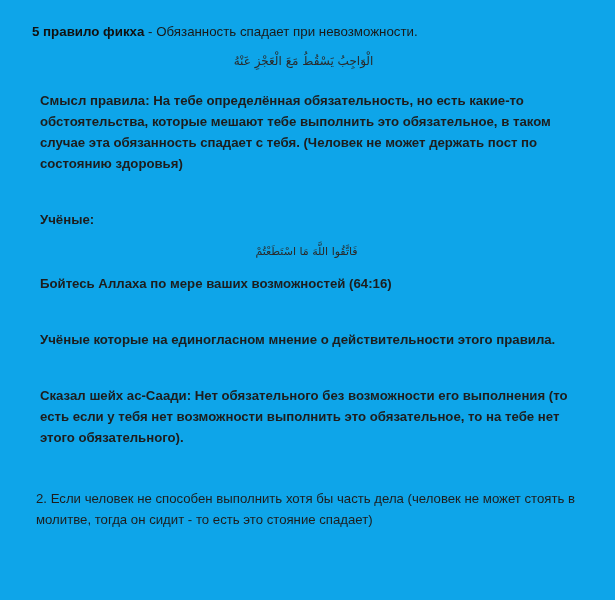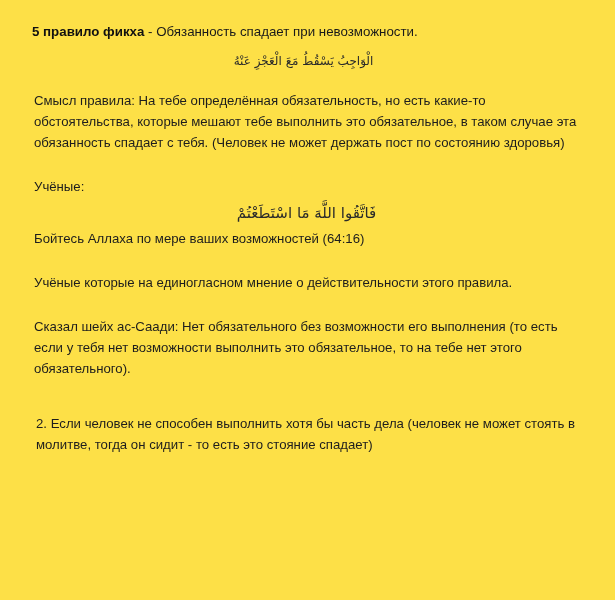--- a/index.html
+++ b/index.html
@@ -12,28 +12,29 @@
     height: 600px;
     overflow: hidden;
     font-family: "Liberation Sans", sans-serif;
     color: #1a1a1a;
   }
   .page {
     width: 615px;
     height: 600px;
     box-sizing: border-box;
     padding: 22px 30px 10px 32px;
-    background: #fde047;
+    background: #0ea5e9;
     position: relative;
   }
   .para {
     font-size: 13.2px;
     line-height: 21px;
     color: #1d1d1d;
-    margin: 2px;
+    margin: 8px;
+    font-weight: bold;
   }
   .title-line {
     font-size: 13.3px;
     line-height: 20px;
     margin: 0 0 4px 0;
   }
   .title-line .bold {
     font-weight: bold;
     color: #111;
   }
@@ -46,21 +47,21 @@
     white-space: nowrap;
   }
   .arabic-1 {
     font-size: 12px;
     line-height: 30px;
     letter-spacing: 1px;
     margin: 2px 0 14px 0;
     padding-right: 10px;
   }
   .arabic-2 {
-    font-size: 15px;
+    font-size: 11px;
     line-height: 28px;
     letter-spacing: 1px;
     margin: 0 0 1px 0;
     padding-right: 4px;
   }
   .gap-l { height: 19px; }
   .list-line {
     font-size: 13.2px;
     line-height: 21px;
     color: #1d1d1d;

